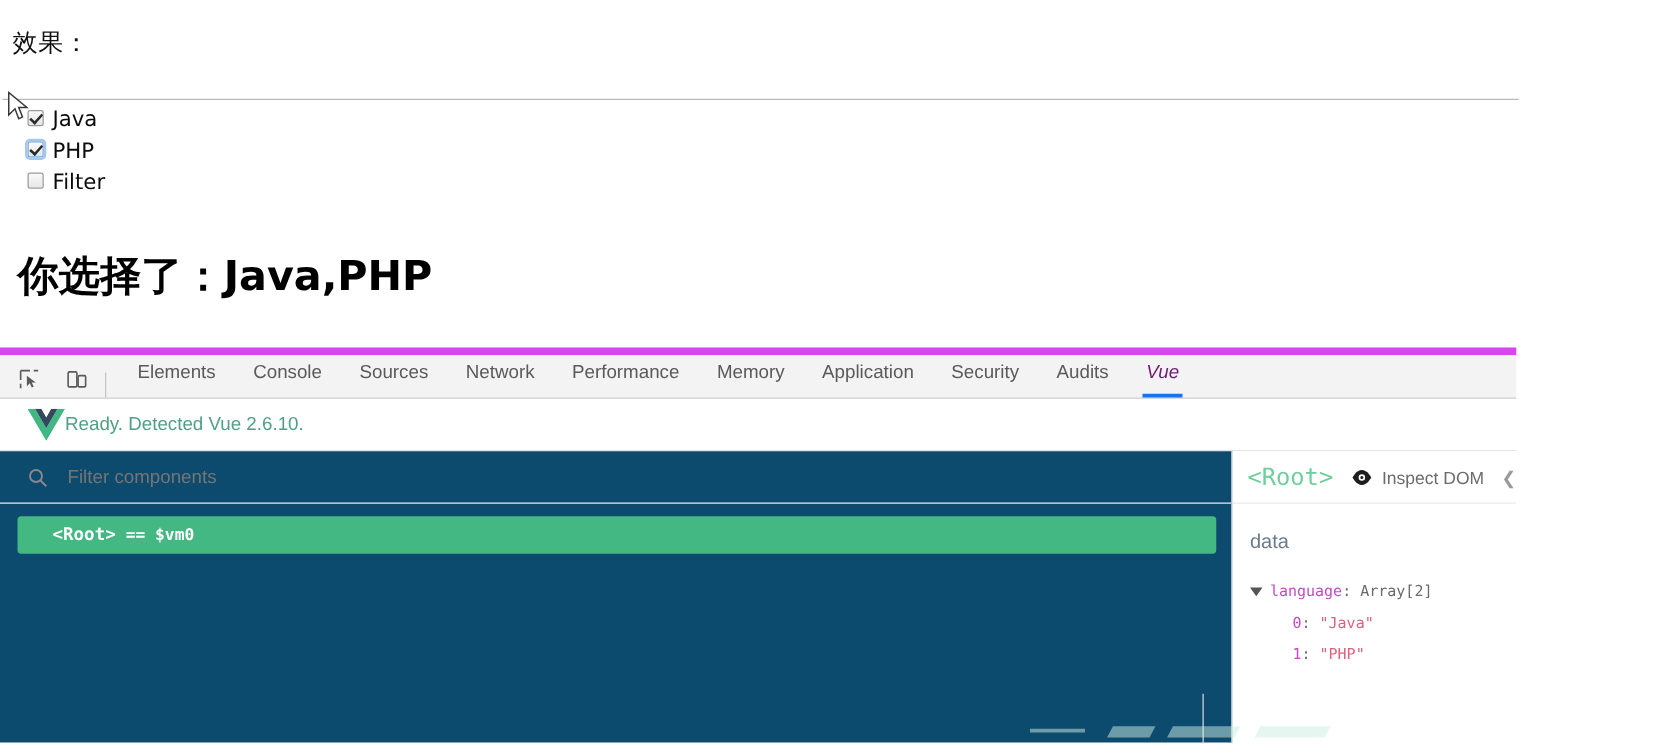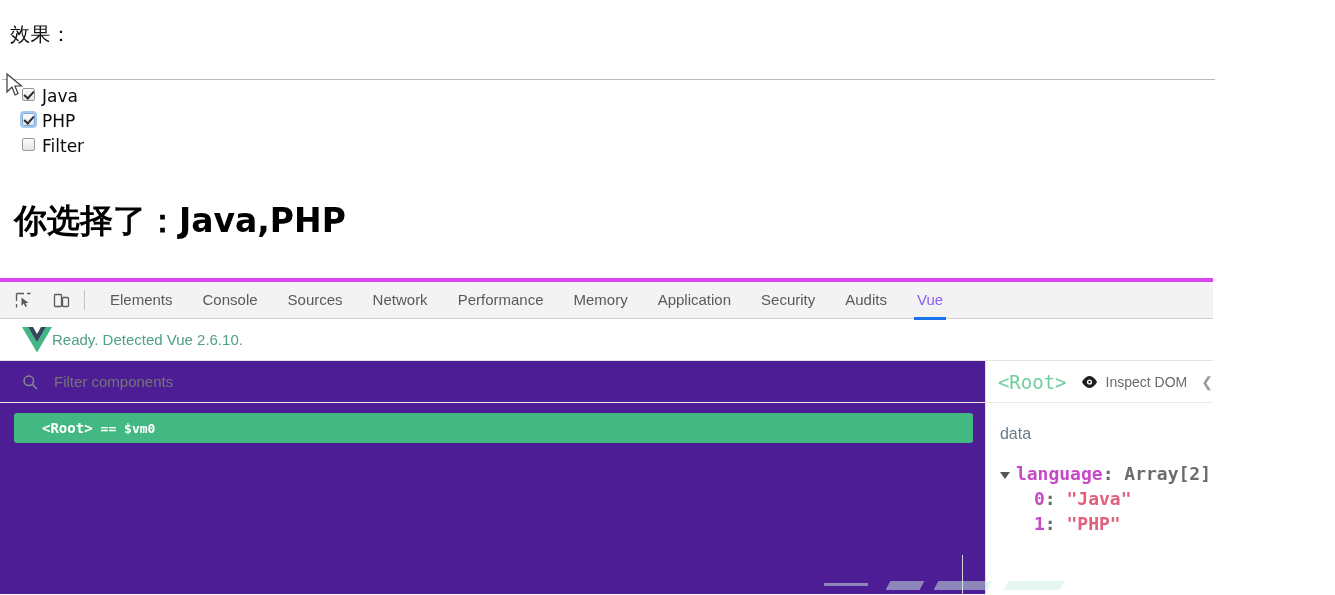--- a/index.html
+++ b/index.html
@@ -117,24 +117,24 @@
     top: 278px;
     width: 1213px;
     height: 317px;
     background: #ffffff;
   }
 
   #dt-toolbar {
     position: relative;
     height: 41px;
     background: #f3f3f3;
-    border-top: 4px solid #d946ef;
+    border-top: 6px solid #d946ef;
     border-bottom: 1px solid #cfcfcf;
     display: flex;
-    align-items: center;
+    align-items: flex-end;
     box-sizing: border-box;
   }
   .dt-icon-btn {
     width: 30px;
     height: 30px;
     margin-left: 8px;
     display: flex;
     align-items: center;
     justify-content: center;
   }
@@ -148,21 +148,22 @@
     position: relative;
     font-family: "Liberation Sans", sans-serif;
     font-size: 15px;
     color: #5a5a5a;
     padding: 0 15px;
     height: 40px;
     line-height: 40px;
     white-space: nowrap;
   }
   .dt-tab.active {
-    color: #8b5cf6;
+    color: #701a75;
+    font-style: italic;
   }
   .dt-tab.active::after {
     content: "";
     position: absolute;
     left: 12px;
     right: 12px;
     bottom: 0;
     height: 3px;
     background: #1a73e8;
   }
@@ -186,21 +187,21 @@
   #vue-body {
     display: flex;
     height: 233px;
     position: relative;
   }
   #vue-left {
     width: 1118px;
     box-sizing: border-box;
     border-right: 1px solid #e0e0e0;
     position: relative;
-    background: #4c1d95;
+    background: #0c4a6e;
   }
   #filter-row {
     height: 42px;
     display: flex;
     align-items: center;
     padding-left: 22px;
     border-bottom: 1px solid #eaeaea;
     box-sizing: border-box;
   }
   #filter-input {
@@ -284,24 +285,23 @@
     padding: 22px 0 0 14px;
   }
   #data-section-title {
     font-family: "Liberation Sans", sans-serif;
     font-size: 16px;
     color: #6a7b8c;
     margin-bottom: 18px;
   }
   .data-row {
     font-family: "DejaVu Sans Mono", "Liberation Mono", monospace;
-    font-size: 18px;
+    font-size: 12px;
     line-height: 25px;
     white-space: nowrap;
-    font-weight: bold;
   }
   .triangle {
     display: inline-block;
     width: 0; height: 0;
     border-left: 5px solid transparent;
     border-right: 5px solid transparent;
     border-top: 7px solid #555;
     margin-right: 6px;
     vertical-align: middle;
   }

